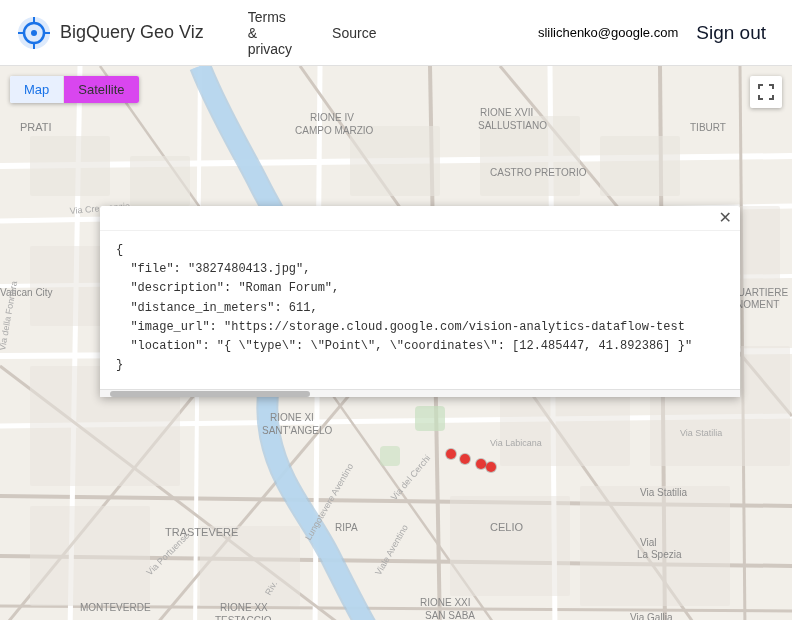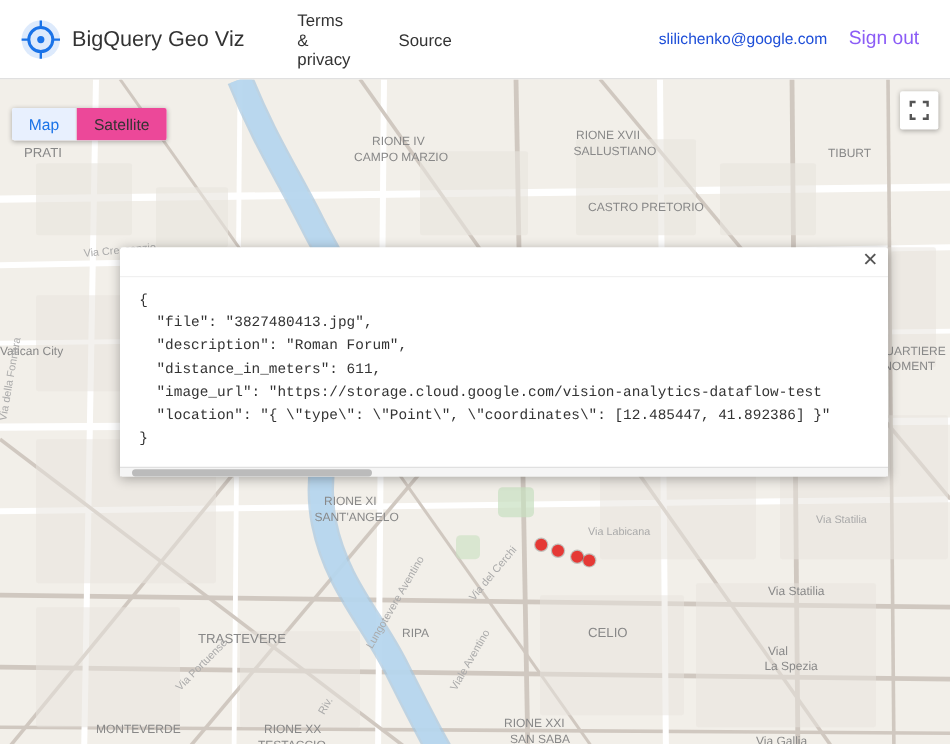--- a/index.html
+++ b/index.html
@@ -41,21 +41,21 @@
       height: 54px;
       padding: 0 20px;
       color: #333;
       text-decoration: none;
       font-size: 14px;
       cursor: pointer;
     }
     #header .spacer { flex: 1; }
     #header .user-email {
       font-size: 13px;
-      color: #1d4ed8;
+      color: #000000;
       margin-right: 8px;
     }
 
     
     #map-container {
       position: relative;
       width: 792px;
       height: 566px;
       overflow: hidden;
       background: #e8e0d8;
@@ -72,35 +72,35 @@
     
     #map-svg {
       position: absolute;
       top: 0; left: 0;
       width: 100%; height: 100%;
     }
 
     
     #map-type-control {
       position: absolute;
-      top: 24px;
+      top: 10px;
       left: 10px;
       display: flex;
       background: #fff;
       border-radius: 2px;
       box-shadow: 0 1px 4px rgba(0,0,0,0.3);
       overflow: hidden;
       z-index: 10;
     }
     #map-type-control button {
       padding: 6px 14px;
       font-size: 13px;
       border: none;
       cursor: pointer;
-      background: #ec4899;
+      background: #d946ef;
       color: #333;
     }
     #map-type-control button.active {
       background: #e8f0fe;
       color: #1a73e8;
       font-weight: 500;
     }
     #map-type-control button:first-child {
       border-right: 1px solid #e0e0e0;
     }
@@ -201,21 +201,21 @@
     <line x1="2" y1="18" x2="8" y2="18" stroke="#1a73e8" stroke-width="2"></line>
     <line x1="28" y1="18" x2="34" y2="18" stroke="#1a73e8" stroke-width="2"></line>
   </svg>
   <span class="app-title">BigQuery Geo Viz</span>
   <nav>
     <a href="#">Terms &amp; privacy</a>
     <a href="#">Source</a>
   </nav>
   <div class="spacer"></div>
   <span class="user-email">slilichenko@google.com</span>
-  <a href="#" style="font-size:16px;color:#8b5cf6;text-decoration:none;padding:0 10px;">Sign out</a>
+  <a href="#" style="font-size:19px;color:#0f172a;text-decoration:none;padding:0 10px;">Sign out</a>
 </div>
 
 <div id="map-container">
 
   <div id="map-bg">
     <svg id="map-svg" viewBox="0 0 792 566" xmlns="http://www.w3.org/2000/svg">
 
       <rect width="792" height="566" fill="#f2efe9"></rect>
 
       <line x1="0" y1="100" x2="792" y2="90" stroke="#fff" stroke-width="6"></line>

